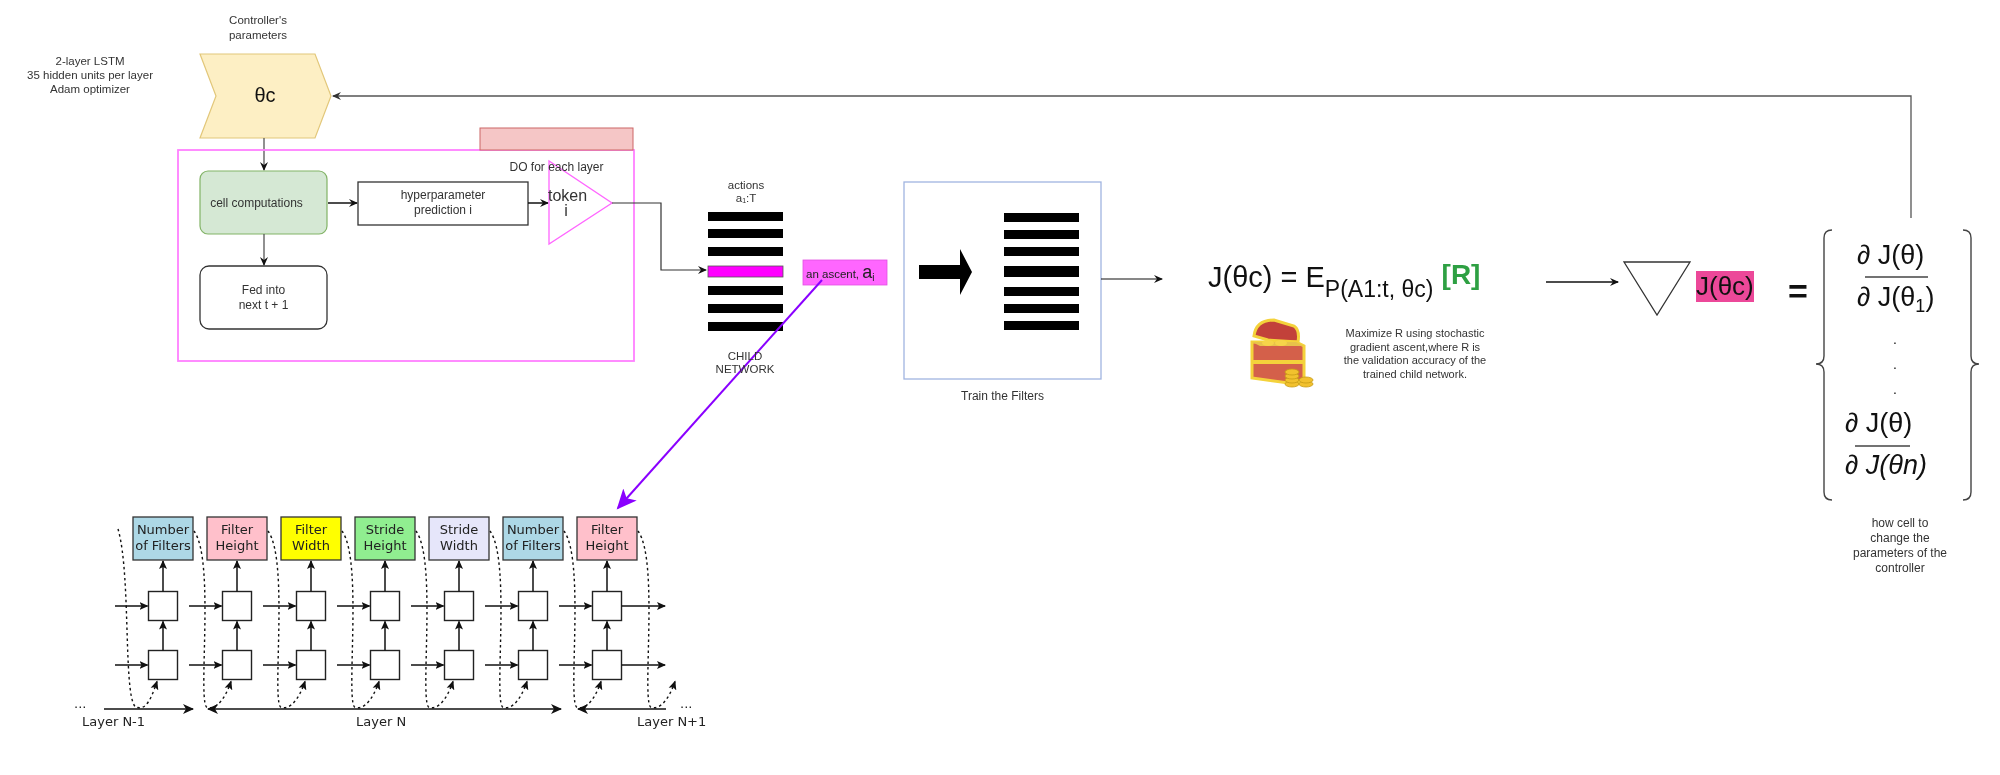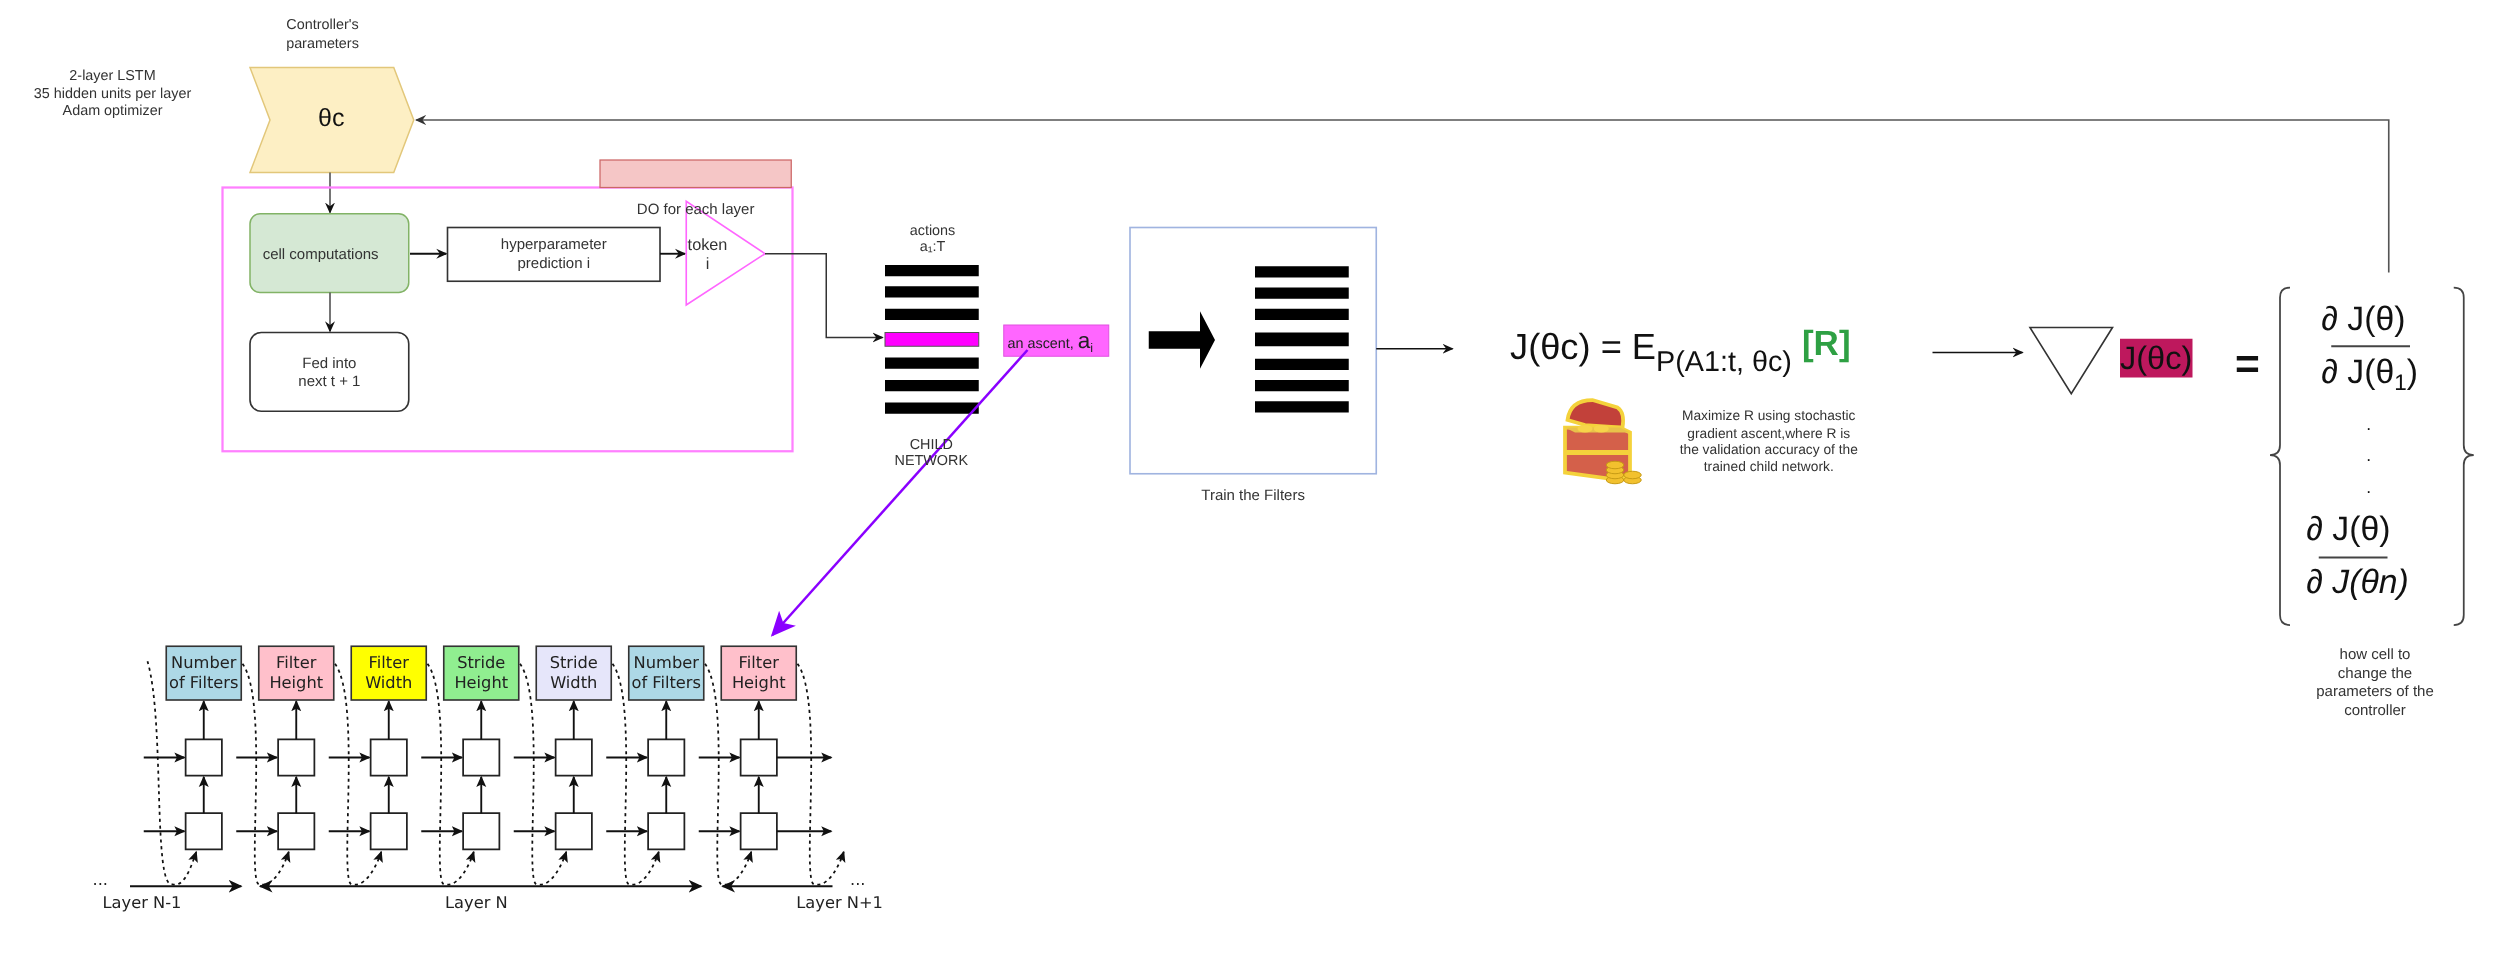--- a/index.html
+++ b/index.html
@@ -96,21 +96,21 @@
 </svg>
 
 <div class="abs eq" style="left:240px; top:84px; width:50px; text-align:center; font-size:20px;">θc</div>
 
 <div class="abs small" style="left:480px; top:132px; width:153px; font-size:12px;margin-top:28px;">DO for each layer</div>
 <div class="abs small" style="left:200px; top:196px; width:113px; font-size:12px;">cell computations</div>
 <div class="abs small" style="left:358px; top:188px; width:170px; font-size:12px;">
   <div>hyperparameter</div>
   <div>prediction i</div>
 </div>
-<div class="abs small" style="left:548px; top:188px; width:36px; font-size:13px;">
+<div class="abs small" style="left:548px; top:188px; width:36px; font-size:16px;">
   <div>token</div>
   <div>i</div>
 </div>
 <div class="abs small" style="left:200px; top:283px; width:127px; font-size:12px;">
   <div>Fed into</div>
   <div>next t + 1</div>
 </div>
 
 <div class="abs small" style="left:715px; top:179px; width:62px; font-size:11.5px; line-height:13px;">
   <div>actions</div>
@@ -149,21 +149,21 @@
   </g>
 </svg>
 
 <div class="abs small" style="left:1325px; top:327px; width:180px; font-size:11px; line-height:13.5px;">
   <div>Maximize R using stochastic</div>
   <div>gradient ascent,where R is</div>
   <div>the validation accuracy of the</div>
   <div>trained child network.</div>
 </div>
 
-<div class="abs eq" style="left:1696px; top:271px; font-size:26px; background:#be185d;text-align:center;">J(θc)</div>
+<div class="abs eq" style="left:1696px; top:271px; font-size:26px; background:#ec4899;text-align:center;">J(θc)</div>
 <div class="abs eq" style="left:1788px; top:272px; font-size:34px; font-weight:bold;">=</div>
 
 <div class="abs eq" style="left:1857px; top:240px; font-size:27px; white-space:nowrap;">∂ J(θ)</div>
 <div class="abs eq" style="left:1857px; top:282px; font-size:27px; white-space:nowrap;">
   <span>∂ J(θ</span><sub style="font-size:18px;">1</sub><span>)</span>
 </div>
 
 <div class="abs eq" style="left:1890px; top:327px; width:10px; font-size:14px; line-height:25px; text-align:center;">
   <div>.</div>
   <div>.</div>

